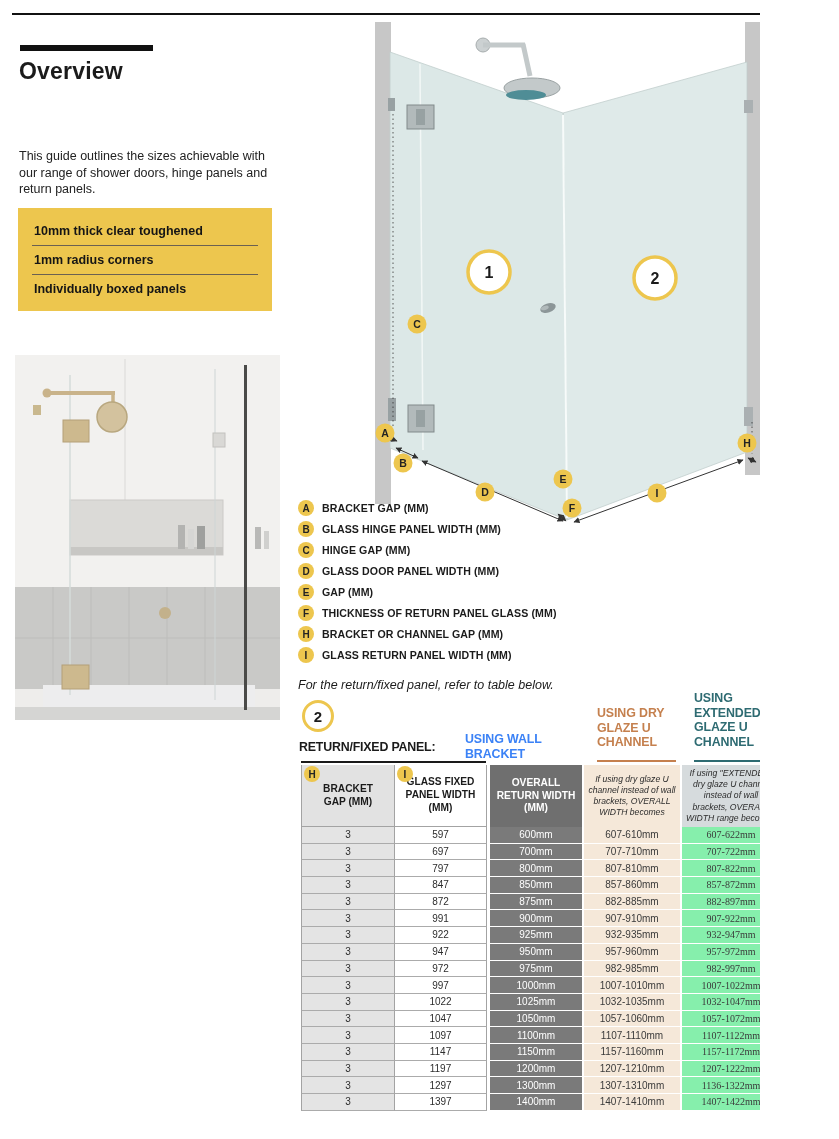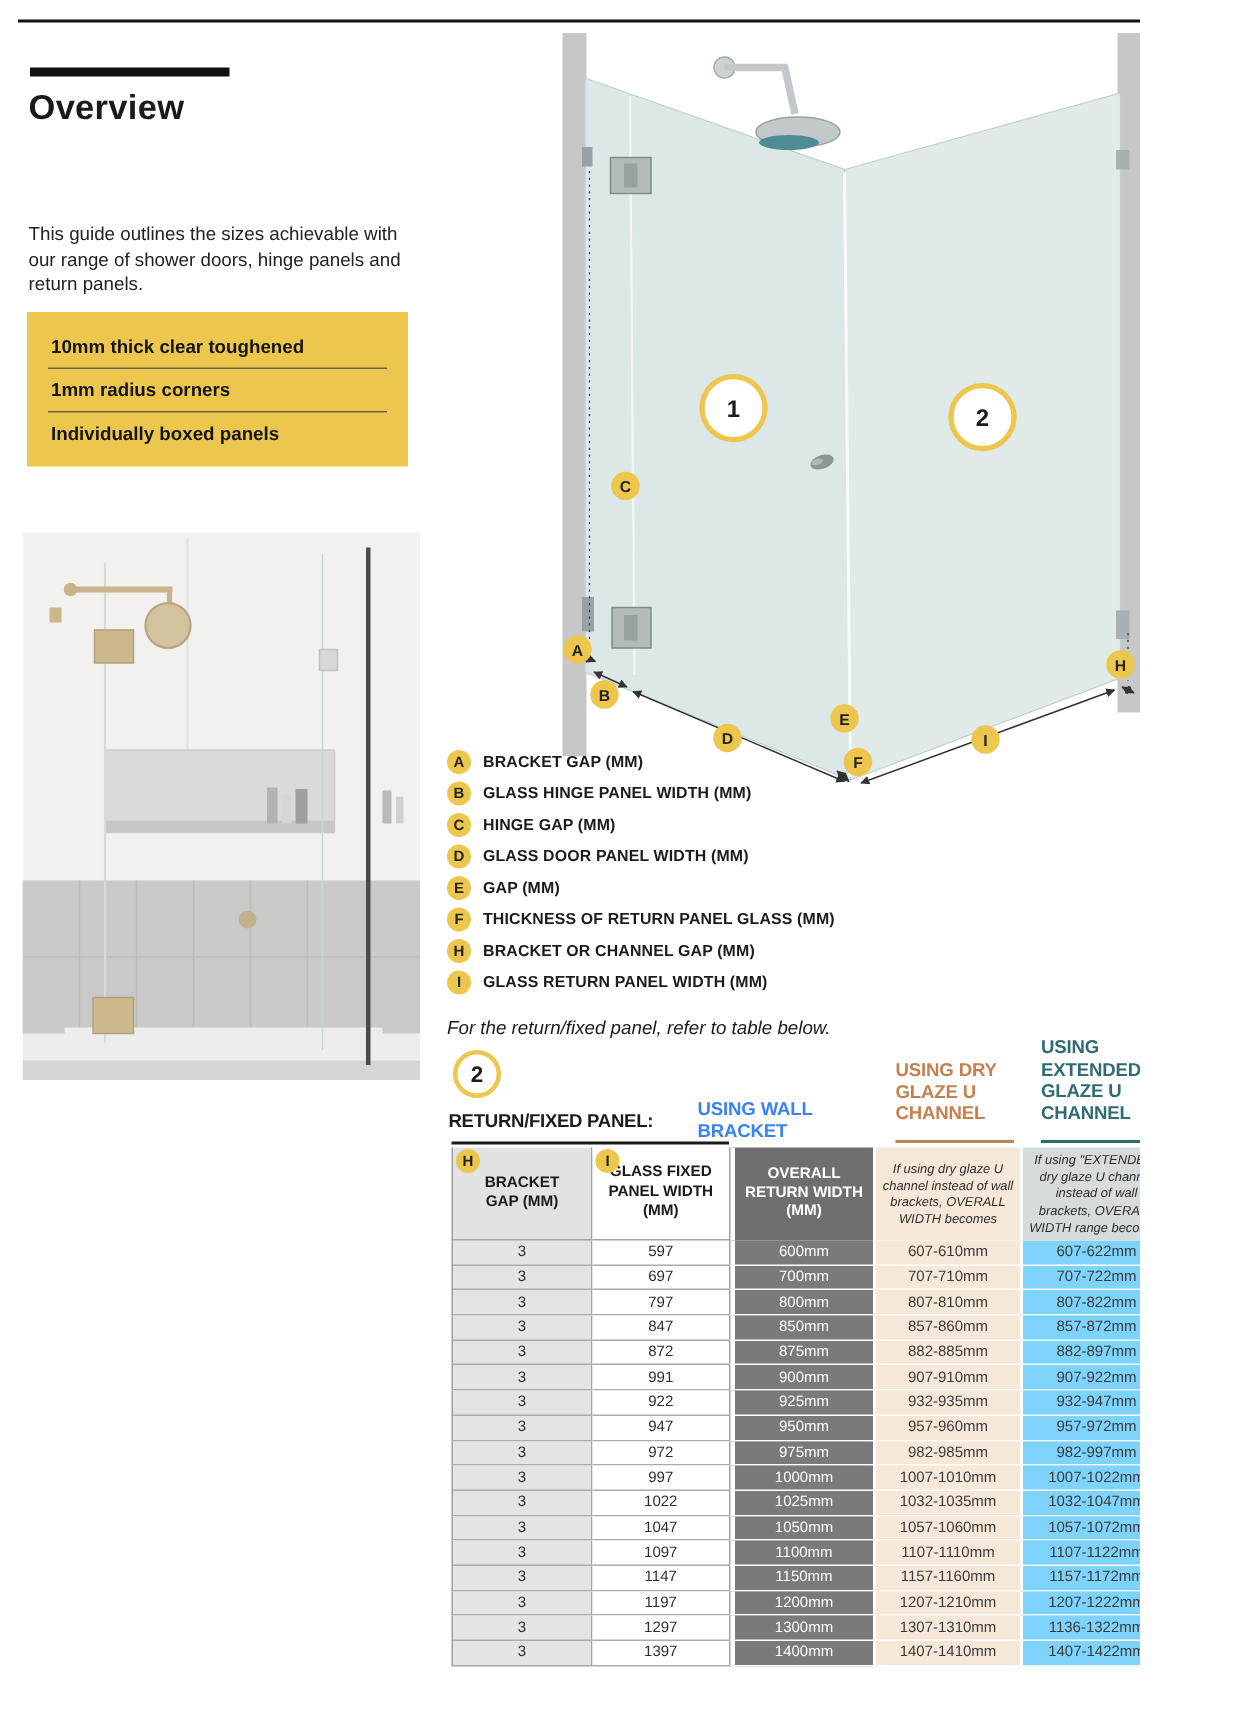--- a/index.html
+++ b/index.html
@@ -59,21 +59,21 @@
   .h4c { background:#f5e8d9; border-left:2px solid #fff; }
   .h5c { background:#d6dbdd; border-left:2px solid #fff; }
   .h4c .hl, .h5c .hl { font-weight:normal; font-style:italic; font-size:8.6px; line-height:1.3; color:#2c2c2c; padding:0 4px; }
   .corner-badge { position:absolute; top:1px; left:2px; }
 
   .cell { height:16.7px; font-size:10px; display:flex; align-items:center; justify-content:center; color:#2d2d2d; }
   .cell.c1 { background:#e4e4e4; border-left:1px solid #a3a3a3; border-right:1px solid #a3a3a3; border-bottom:1px solid #ababab; }
   .cell.c2 { background:#fff; border-right:1px solid #a3a3a3; border-bottom:1px solid #ababab; }
   .cell.c3 { background:#7a7a7a; color:#fff; border-left:3px solid #fff; border-bottom:1px solid #fff; }
   .cell.c4 { background:#f5e8d9; border-left:2px solid #fff; border-bottom:1px solid #fff; color:#3a3a3a; }
-  .cell.c5 { background:#7dd3fc; border-left:2px solid #fff; border-bottom:1px solid #fff; color:#3a3a3a; }
+  .cell.c5 { background:#86efac; border-left:2px solid #fff; border-bottom:1px solid #fff; color:#3a3a3a;font-family:Liberation Serif, serif; }
 
   svg text { font-family:"Liberation Sans", sans-serif; }
   .marker-letter { font-size:10.5px; font-weight:bold; fill:#232323; text-anchor:middle; }
   .marker-num { font-size:16px; font-weight:bold; fill:#1b1b1b; text-anchor:middle; }
 </style>
 </head>
 <body>
 
 <div class="page">
 

